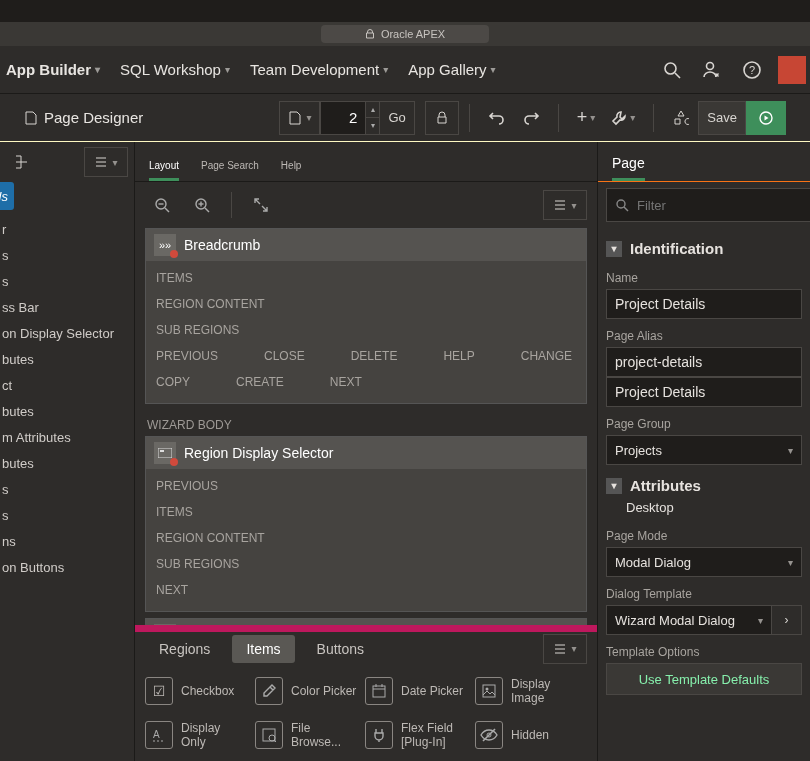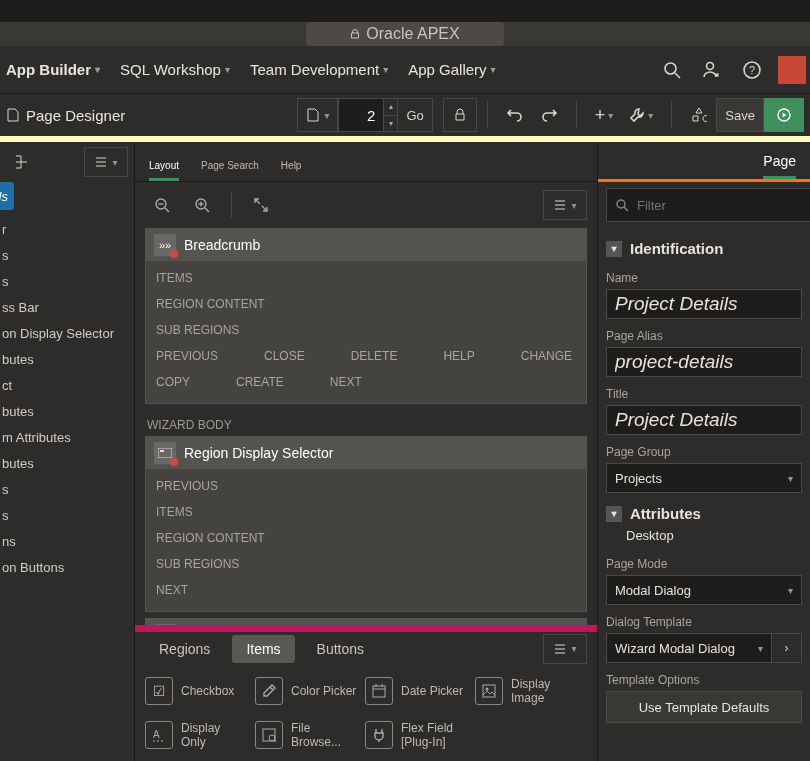--- a/index.html
+++ b/index.html
@@ -1,27 +1,27 @@
 <!DOCTYPE html>
 <html><head>
 <meta charset="utf-8">
 <style>
   * { box-sizing: border-box; margin: 0; padding: 0; font-family: -apple-system, "Segoe UI", Arial, sans-serif; }
   body { width: 810px; height: 761px; background: #2e2c2a; color: #d8d5d1; overflow: hidden; font-size: 13px; }
   .top-banner { height: 22px; background: #1f1d1b; }
   .title-bar { height: 24px; background: #3a3835; display:flex; align-items:center; justify-content:center; }
-  .title-tab { background:#4c4946; color:#c7c3bf; font-size:16px; padding:3px 44px; border-radius:4px; display:flex; align-items:center; gap:6px;}
+  .title-tab { background:#4c4946; color:#c7c3bf; font-size:11px; padding:3px 44px; border-radius:4px; display:flex; align-items:center; gap:6px;}
   .nav-bar { height: 48px; background:#2e2c2a; display:flex; align-items:center; padding:0 4px; border-bottom:1px solid #1b1a18;}
   .nav-item { color:#e8e5e1; font-size:15px; padding:0 10px; display:flex; align-items:center; gap:4px; height:100%; cursor:pointer;}
   .nav-item.first{font-weight:600; padding-left:2px;}
   .chev { font-size:10px; opacity:.6;}
   .nav-spacer{flex:1;}
   .nav-icon{width:40px; height:40px; display:flex; align-items:center; justify-content:center; color:#d8d5d1; cursor:pointer;}
   .oracle-badge{width:28px; height:28px; background:#c74634; margin-left:6px; display:flex; align-items:center; justify-content:center; font-size:6px; color:#fff; text-align:center;}
-  .toolbar { height:48px; background:#2e2c2a; display:flex; align-items:center; padding:0 6px; gap:0; border-bottom:6px solid #fef9c3;}
+  .toolbar { height:48px; background:#2e2c2a; display:flex; align-items:center; padding:0 24px; gap:0; border-bottom:1px solid #fef9c3;}
   .toolbar .page-designer{display:flex; align-items:center; gap:6px; font-size:15px; color:#e8e5e1;}
   .tb-spacer{flex:1;}
   .tb-btn{height:34px; min-width:34px; border:1px solid #4a4744; background:#2e2c2a; color:#d8d5d1; display:flex; align-items:center; justify-content:center; padding:0 8px; cursor:pointer; font-size:13px;}
   .tb-btn.join-l{border-left:none;}
   .tb-group{display:flex; align-items:center;}
   .page-input{height:34px; width:46px; background:#1f1d1b; border:1px solid #4a4744; color:#fff; text-align:right; padding-right:8px; font-size:15px;}
   .spinner{display:flex; flex-direction:column; height:34px; width:14px; border:1px solid #4a4744; border-left:none;}
   .spinner div{flex:1; display:flex; align-items:center; justify-content:center; font-size:8px; color:#aaa; cursor:pointer;}
   .spinner div:first-child{border-bottom:1px solid #4a4744;}
   .save-btn{background:#3a3835;}
@@ -52,35 +52,35 @@
   .slot-row{width:100%; display:flex; gap:22px;}
   .section-label{color:#9d9995; font-size:12px; padding:8px 2px 4px;}
   .gallery-tabs{height:40px; display:flex; align-items:center; padding:0 10px; gap:8px; border-top:7px solid #be185d;}
   .gtab{padding:6px 14px; color:#c8c4c0; font-size:14px; border-radius:3px; cursor:pointer;}
   .gtab.active{background:#5a5854; color:#fff;}
   .gallery-body{height:96px; display:flex; flex-wrap:wrap; padding:4px 6px; gap:0; overflow:hidden;}
   .gitem{width:110px; height:44px; display:flex; align-items:center; gap:8px; padding:0 4px; color:#bdb9b5; font-size:12px; cursor:grab;}
   .gitem .gic{width:28px; height:28px; border:1.5px solid #8a8682; border-radius:3px; display:flex; align-items:center; justify-content:center; flex-shrink:0; font-size:14px;}
   .gitem .glab{line-height:1.2;}
   .right-pane{width:212px; background:#2e2c2a; display:flex; flex-direction:column;}
-  .right-tabs{height:40px; display:flex; align-items:flex-end; padding:0 14px; border-bottom:3px solid #f97316;justify-content:flex-end;}
+  .right-tabs{height:40px; display:flex; align-items:flex-end; padding:0 14px; border-bottom:1px solid #f97316;}
   .rtab{color:#fff; font-size:14px; padding-bottom:7px; border-bottom:3px solid #3e8f5b; cursor:pointer;}
   .right-tools{height:46px; display:flex; align-items:center; padding:0 8px; gap:6px;}
   .filter-wrap{flex:1; background:#1f1d1b; border:1px solid #4a4744; height:34px; display:flex; align-items:center; padding:0 8px; gap:8px; color:#888;}
   .filter-wrap input{background:transparent; border:none; outline:none; color:#d8d5d1; font-size:13px; flex:1;}
   .right-body{flex:1; overflow:auto; padding:0 8px 10px;}
   .prop-section{margin-top:8px;}
   .prop-head{display:flex; align-items:center; gap:8px; color:#e6e2de; font-size:15px; font-weight:600; padding:4px 0;}
   .prop-head .collapse{width:16px; height:16px; background:#555; display:flex; align-items:center; justify-content:center; font-size:10px; cursor:pointer;}
   .prop-label{color:#a8a49f; font-size:12px; margin-top:10px; margin-bottom:4px;}
-  .prop-input{width:100%; height:30px; background:#1f1d1b; border:1px solid #4a4744; color:#e6e2de; padding:0 8px; font-size:19px;font-style:italic;}
+  .prop-input{width:100%; height:30px; background:#1f1d1b; border:1px solid #4a4744; color:#e6e2de; padding:0 8px; font-size:14px;}
   .prop-select{display:flex;}
   .prop-select .sel{flex:1; height:30px; background:#1f1d1b; border:1px solid #4a4744; color:#e6e2de; padding:0 8px; font-size:13px; display:flex; align-items:center; justify-content:space-between;}
   .prop-select .btn{width:30px; height:30px; border:1px solid #4a4744; border-left:none; display:flex; align-items:center; justify-content:center; cursor:pointer; font-size:12px;}
-  .prop-btn{width:100%; height:32px; background:#3a3835; border:1px solid #4a4744; color:#e5e5e5; font-size:13px; cursor:pointer;}
+  .prop-btn{width:100%; height:32px; background:#3a3835; border:1px solid #4a4744; color:#86efac; font-size:13px; cursor:pointer;}
   svg{display:block;}
 </style>
 </head>
 <body>
 
 <div class="top-banner"></div>
 
 <div class="title-bar">
   <div class="title-tab">
     <span>
@@ -409,20 +409,30 @@
           <div class="glab">File Browse...</div>
         </div>
       <div class="gitem">
           <div class="gic">
             <svg width="16" height="16" viewBox="0 0 16 16">
               <path fill="none" stroke="#aaa" stroke-width="1.4" d="M5 2v4M11 2v4M4 6h8v3a4 4 0 01-8 0zM8 13v2"></path>
             </svg>
           </div>
           <div class="glab">Flex Field [Plug-In]</div>
         </div>
+      <div class="gitem">
+          <div class="gic">
+            <svg width="18" height="16" viewBox="0 0 18 16">
+              <path fill="none" stroke="#aaa" stroke-width="1.4" d="M1 8s3-5 8-5 8 5 8 5-3 5-8 5-8-5-8-5z"></path>
+              <circle cx="9" cy="8" r="2" fill="none" stroke="#aaa"></circle>
+              <line x1="3" y1="14" x2="15" y2="2" stroke="#aaa" stroke-width="1.6"></line>
+            </svg>
+          </div>
+          <div class="glab">Hidden</div>
+        </div>
     </div>
   </div>
 
   <div class="right-pane">
     <div class="right-tabs">
       <div class="rtab">Page</div>
     </div>
     <div class="right-tools">
       <div class="filter-wrap">
         <svg width="14" height="14" viewBox="0 0 14 14">
@@ -436,21 +446,20 @@
     <div class="right-body">
       <div class="prop-section">
         <div class="prop-head">
             <div class="collapse">▾</div>
             <span>Identification</span>
           </div>
         <div class="prop-label">Name</div>
         <input class="prop-input" value="Project Details" style="">
         <div class="prop-label">Page Alias</div>
         <input class="prop-input" value="project-details" style="">
-        <div class="prop-label">Title</div>
         <input class="prop-input" value="Project Details" style="">
         <div class="prop-label">Page Group</div>
         <div class="prop-select">
             <div class="sel">
               <span>Projects</span>
               <span class="chev">▾</span>
             </div>
           </div>
       </div>
 

